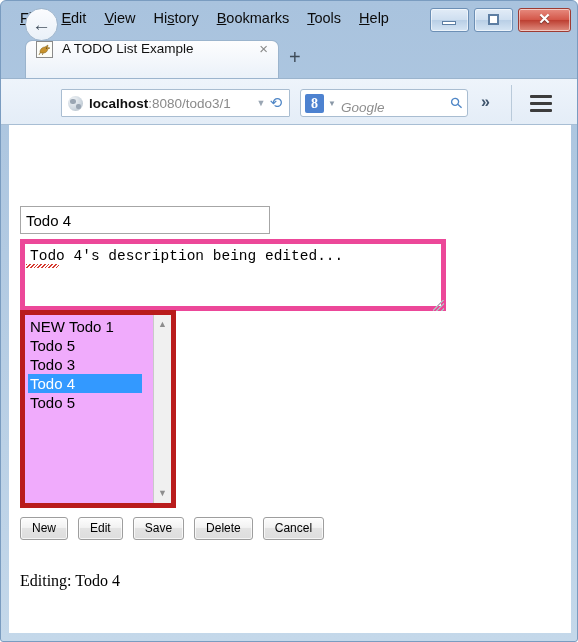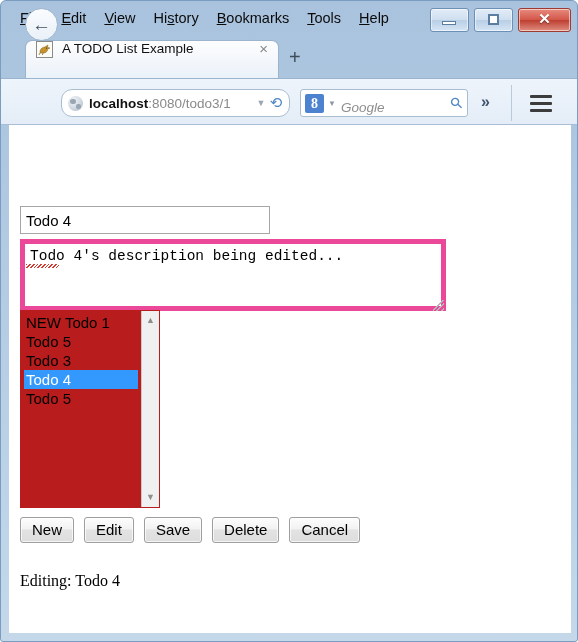--- a/index.html
+++ b/index.html
@@ -171,21 +171,21 @@
     font-size: 19px;
     line-height: 31px;
     text-align: center;
   }
   .urlbar {
     position: absolute;
     left: 60px; top: 88px;
     width: 229px; height: 28px;
     background: #ffffff;
     border: 1px solid #a9bdd1;
-    border-radius: 11px;
+    border-radius: 1px;
     box-sizing: border-box;
     display: flex;
     align-items: center;
     padding: 0 4px 0 6px;
     overflow: hidden;
   }
   .globe {
     width: 15px; height: 15px;
     border-radius: 50%;
     background: radial-gradient(circle at 35% 32%, #f2f5f8 0%, #cfd8e0 55%, #a8b4c0 100%);
@@ -365,24 +365,24 @@
     background:
       linear-gradient(135deg, transparent 0 42%, #b6b6bd 42% 52%, transparent 52% 100%),
       linear-gradient(135deg, transparent 0 62%, #b6b6bd 62% 72%, transparent 72% 100%),
       linear-gradient(135deg, transparent 0 82%, #b6b6bd 82% 92%, transparent 92% 100%);
   }
 
   
   .listbox {
     position: absolute;
     left: 11px; top: 185px;
-    width: 140px; height: 198px;
-    box-sizing: border-box;
-    border: 1px solid #b91c1c;
-    background: #b91c1c;
+    width: 156px; height: 198px;
+    box-sizing: border-box;
+    border: 5px solid #b91c1c;
+    background: #f0abfc;
     overflow: hidden;
   }
   .list-inner {
     position: absolute;
     left: 0; top: 0;
     width: 117px; height: 100%;
     padding: 2px 0 0 3px;
     box-sizing: border-box;
   }
   .list-opt {
@@ -421,21 +421,21 @@
 
   
   .buttons {
     position: absolute;
     left: 11px; top: 392px;
     display: flex;
     gap: 10px;
   }
   .btn {
     font-family: "Liberation Sans", sans-serif;
-    font-size: 15px;
+    font-size: 12px;
     color: #000;
     background: linear-gradient(to bottom, #fdfdfd 0%, #f2f2f2 45%, #e3e3e3 50%, #dddddd 100%);
     border: 1px solid #9e9e9e;
     border-radius: 3px;
     padding: 3px 11px 4px;
     cursor: default;
     box-shadow: inset 0 0 0 1px rgba(255,255,255,.7);
   }
 
   

